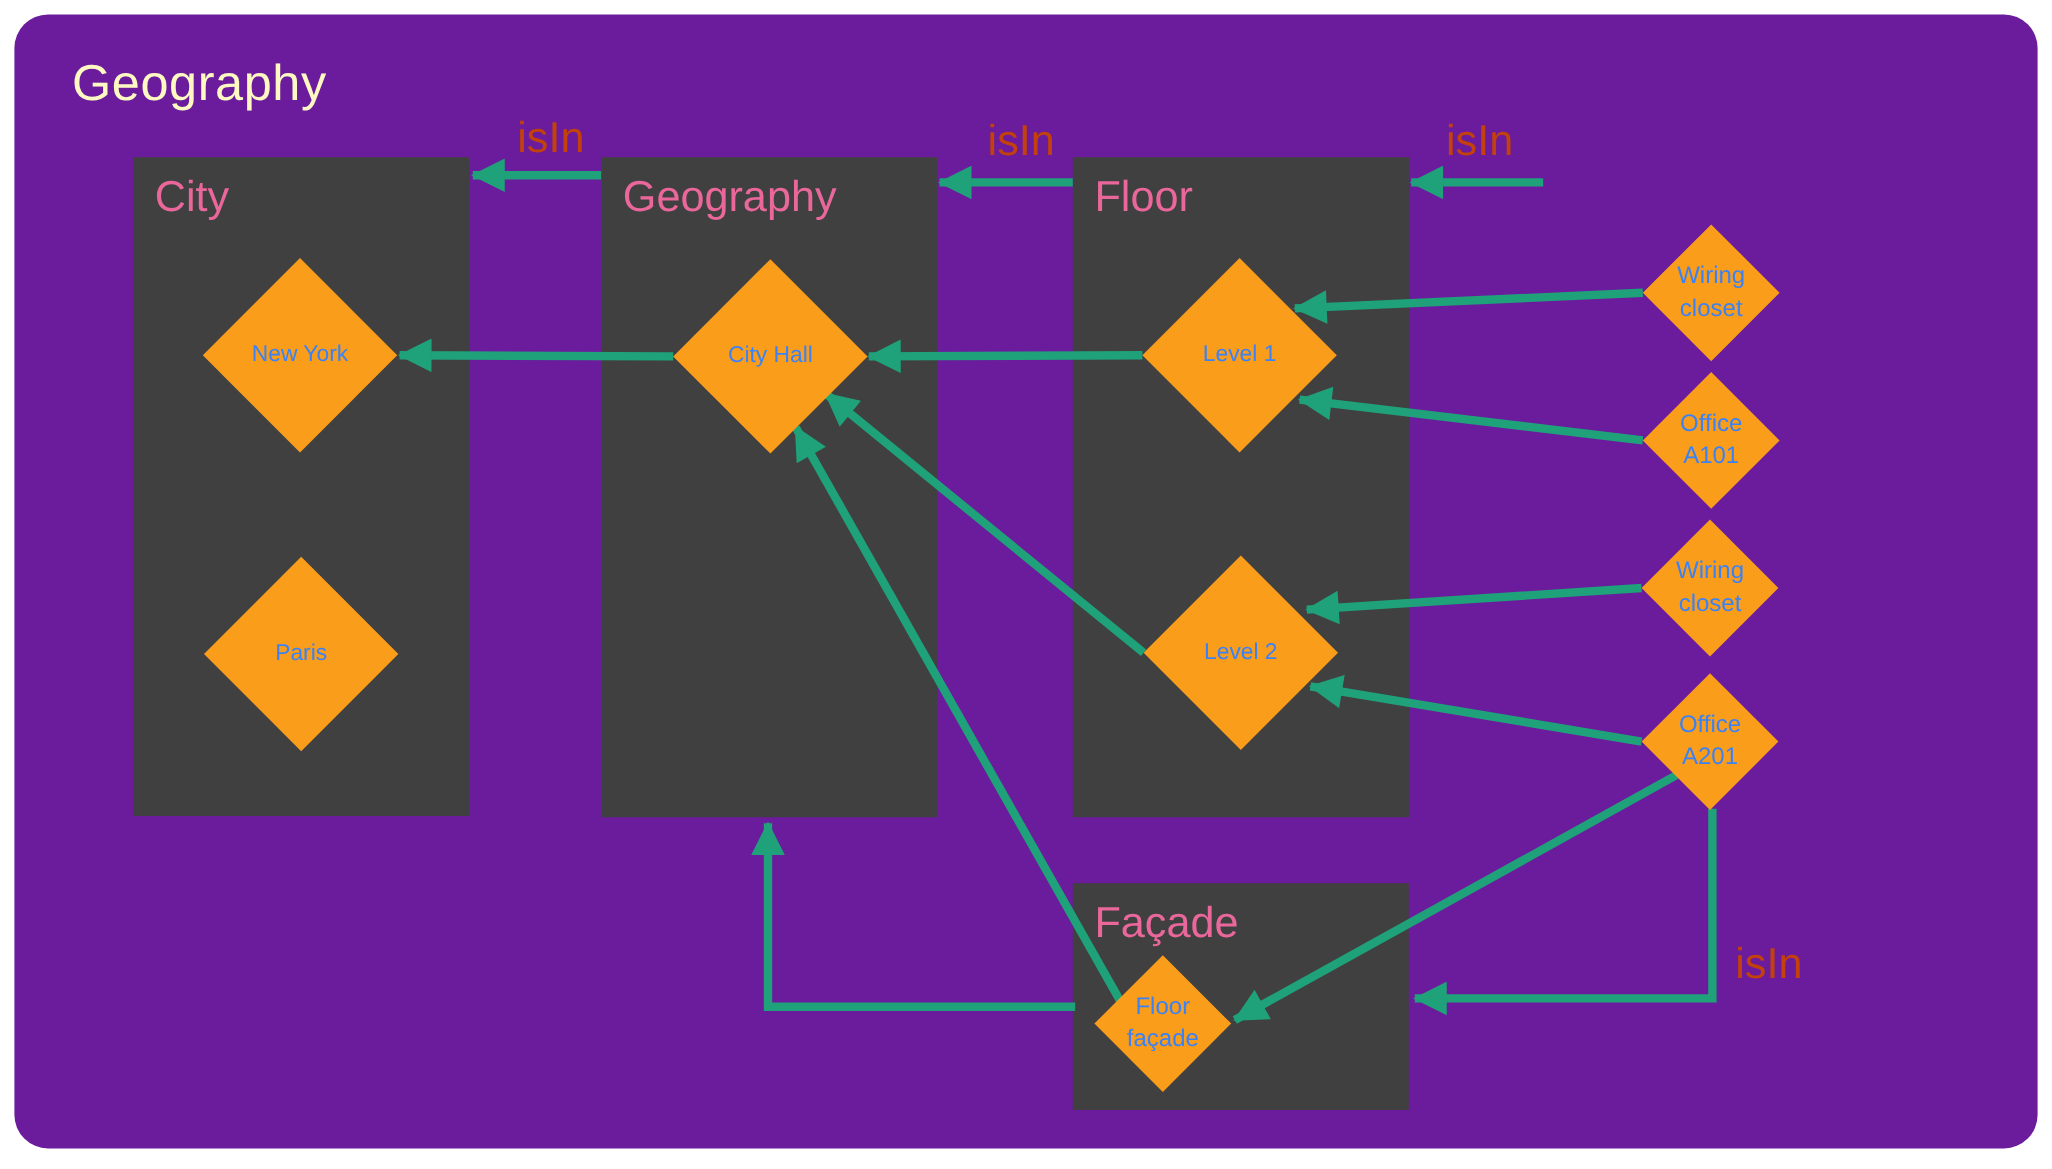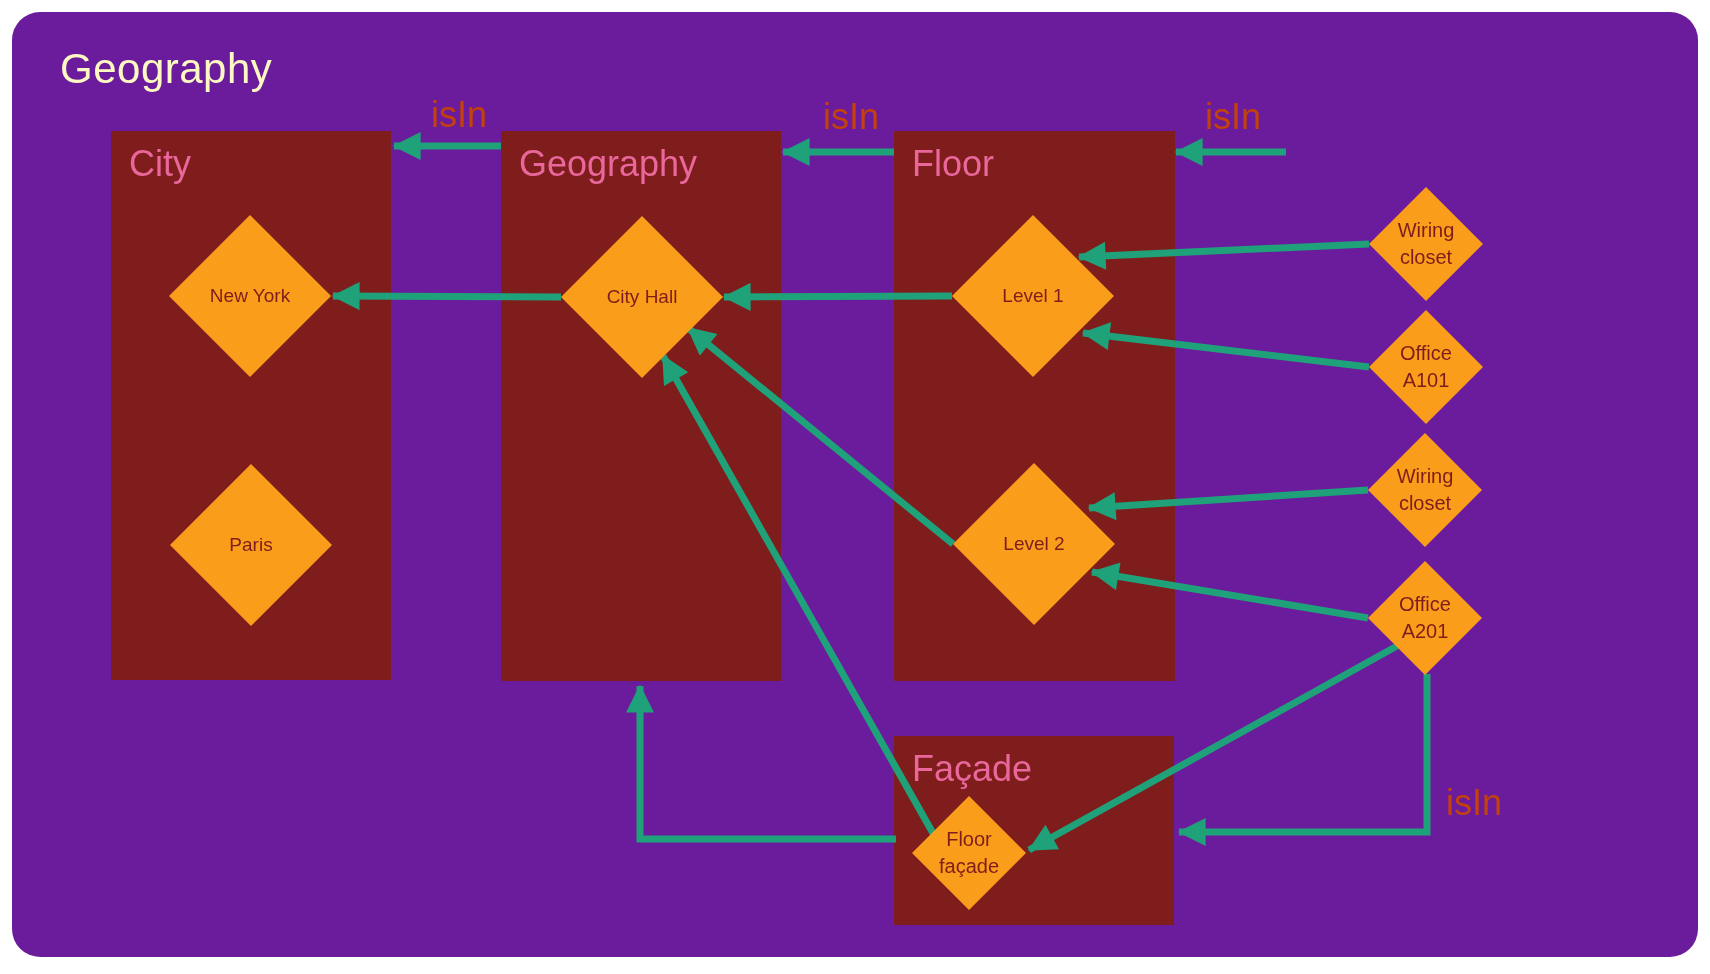--- a/index.html
+++ b/index.html
@@ -20,21 +20,21 @@
   .big-title {
     position: absolute;
     left: 48px; top: 33px;
     font-size: 42px;
     color: #fef9c3;
     letter-spacing: 0.5px;
     white-space: nowrap;
   }
   .box {
     position: absolute;
-    background: #7f1d1d;
+    background: #404040;
   }
   .box-title {
     margin: 12px 0 0 18px;
     font-size: 36px;
     color: #E9679A;
     white-space: nowrap;
   }
   .overlay {
     position: absolute;
     left: 0; top: 0;
@@ -44,21 +44,21 @@
   .edge { stroke: #1FA17A; stroke-width: 7; fill: none; }
   .diamond { fill: #F99D1B; }
   .labels-layer { position: absolute; left: 0; top: 0; width: 1710px; height: 974px; pointer-events: none; }
   .node-label {
     position: absolute;
     display: flex;
     flex-direction: column;
     align-items: center;
     justify-content: center;
     text-align: center;
-    color: #7f1d1d;
+    color: #3b82f6;
   }
   .node-label.large { width: 170px; height: 170px; font-size: 19px; line-height: 1.25; }
   .node-label.small { width: 120px; height: 120px; font-size: 20px; line-height: 1.35; }
   .node-label span { display: block; }
   .rel-label {
     position: absolute;
     transform: translate(-50%, -50%);
     font-size: 36px;
     color: #c2410c;
     white-space: nowrap;

